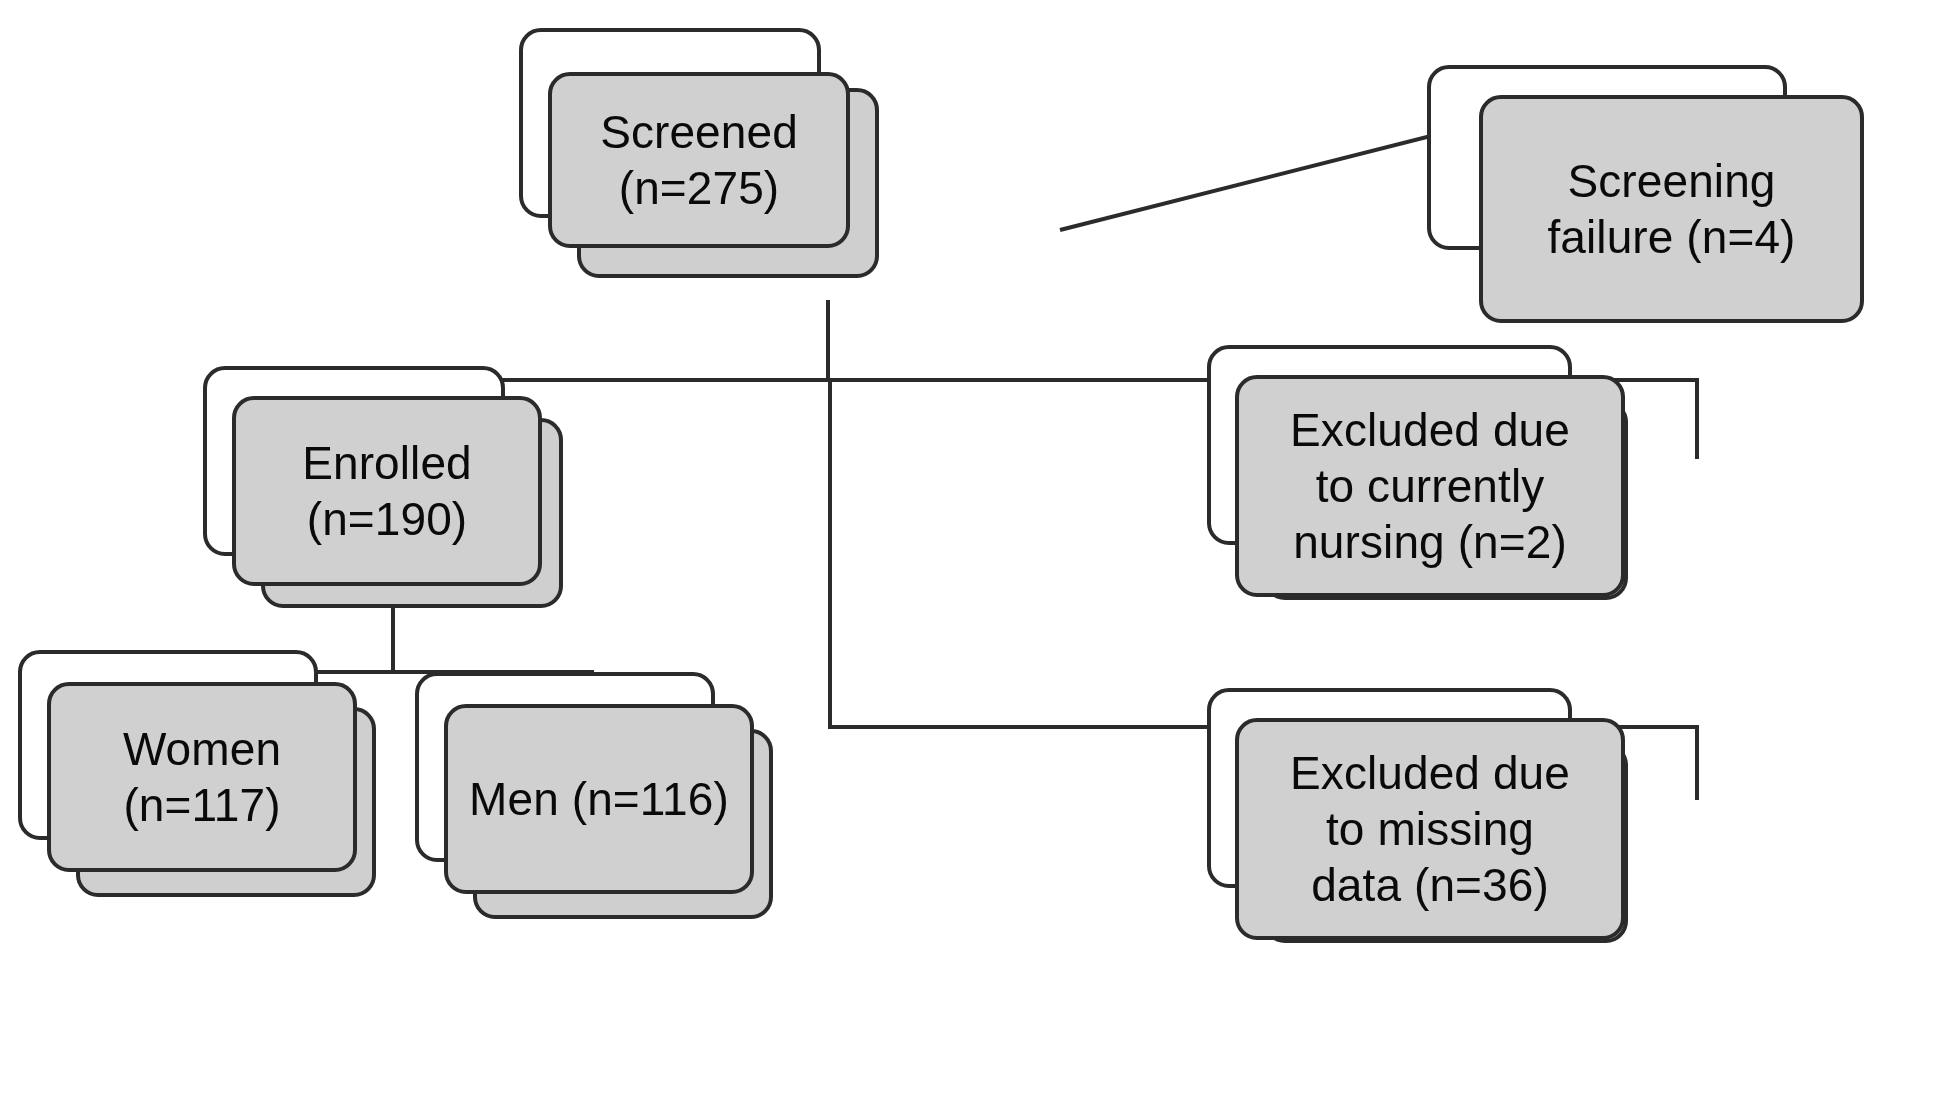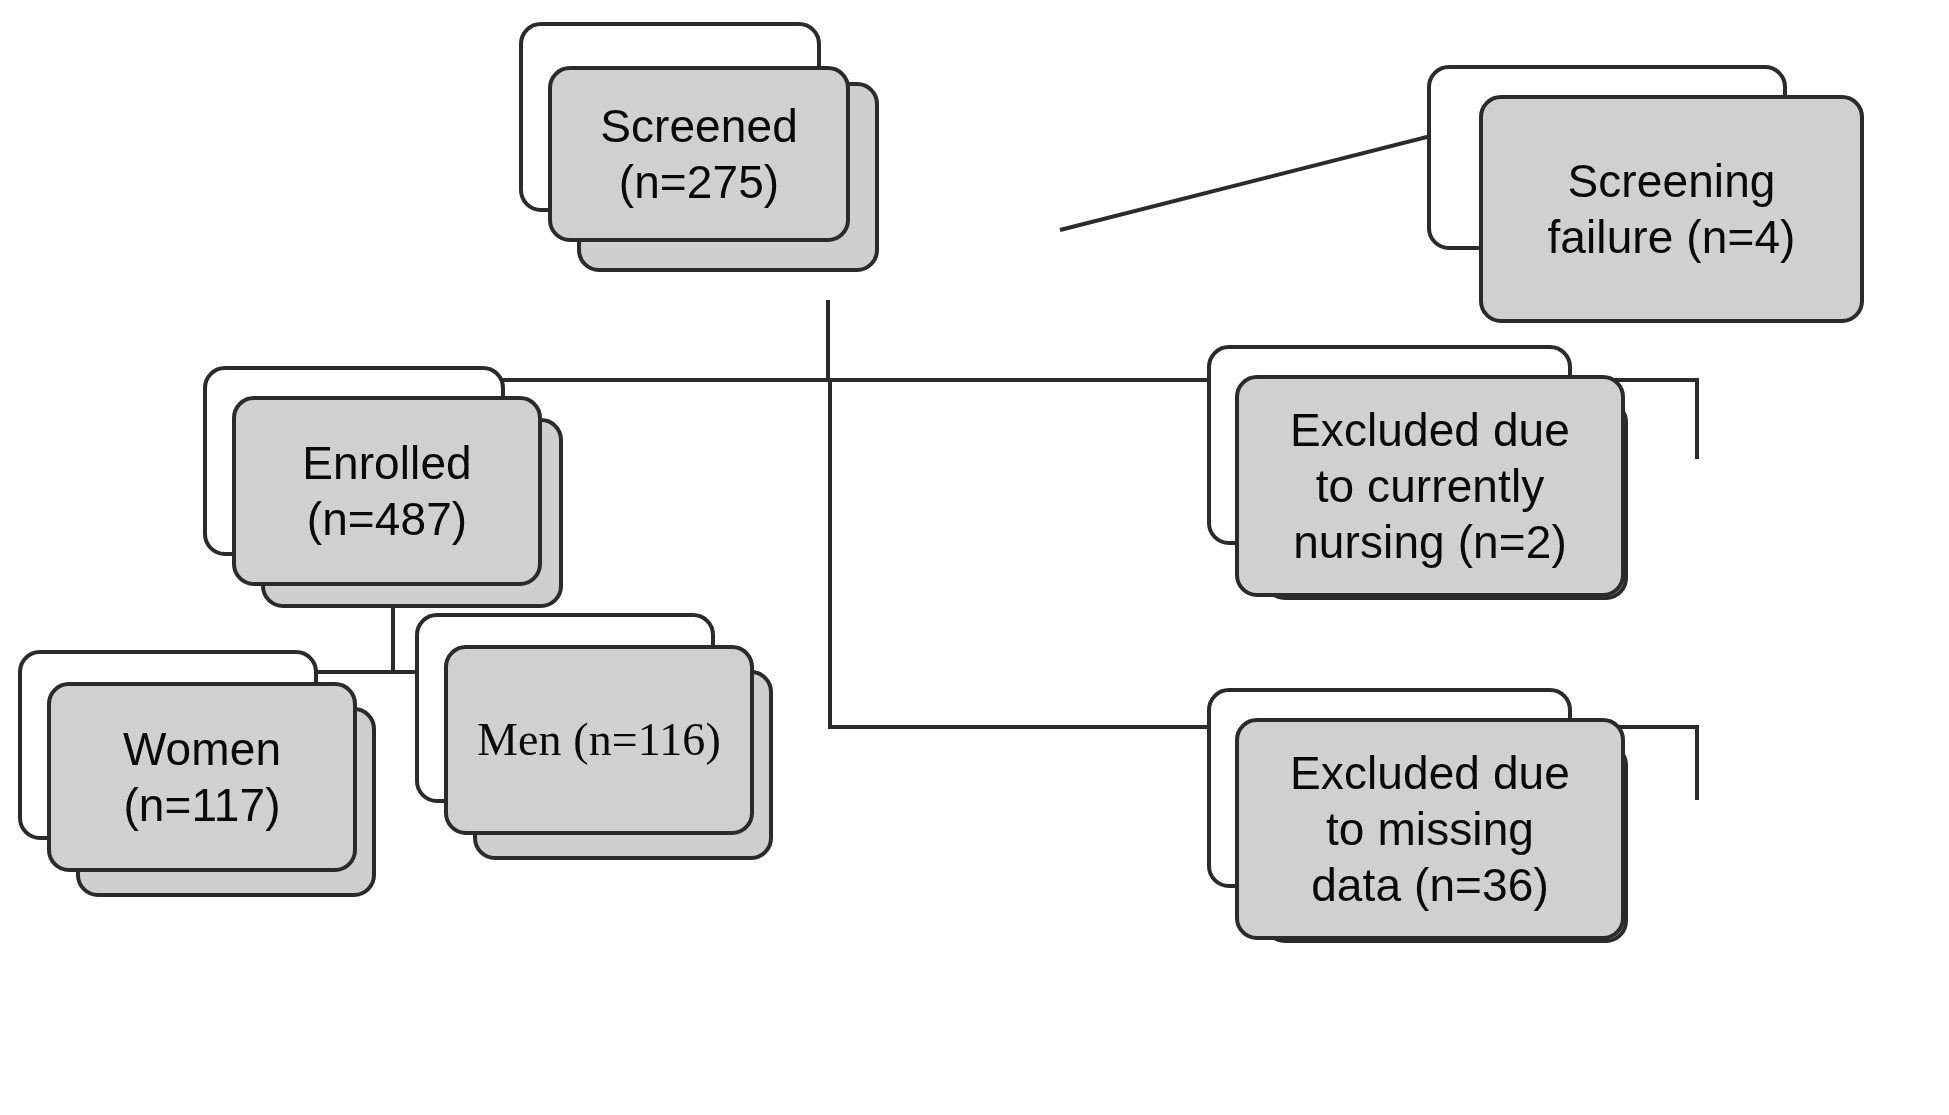--- a/index.html
+++ b/index.html
@@ -95,21 +95,21 @@
 
     <polyline points="828,380 1697,380 1697,459"></polyline>
 
     <polyline points="830,380 830,727 1697,727 1697,800"></polyline>
 
     <line x1="393" y1="600" x2="393" y2="672"></line>
     <polyline points="393,672 180,672 180,740"></polyline>
     <polyline points="393,672 592,672 592,740"></polyline>
   </svg>
 
-  <div class="node" style="left:519px; top:22px; width:300px; height:250px;border-radius:31px;">
+  <div class="node" style="left:519px; top:28px; width:300px; height:250px;border-radius:31px;">
     <div class="card front" style="left:58px; top:60px; width:302px; height:190px;"></div>
     <div class="card back" style="left:0px;  top:0px;  width:302px; height:190px;"></div>
     <div class="card mid" style="left:29px; top:44px; width:302px; height:176px;">
       <div class="label">Screened
 (n=275)</div>
     </div>
   </div>
 
   <div class="node" style="left:1427px; top:65px; width:522px; height:240px;">
     <div class="card front" style="left:56px; top:55px; width:360px; height:185px;"></div>
@@ -118,21 +118,21 @@
       <div class="label">Screening
 failure (n=4)</div>
     </div>
   </div>
 
   <div class="node" style="left:203px; top:366px; width:380px; height:250px;">
     <div class="card front" style="left:58px; top:52px; width:302px; height:190px;"></div>
     <div class="card back" style="left:0px;  top:0px;  width:302px; height:190px;"></div>
     <div class="card mid" style="left:29px; top:30px; width:310px; height:190px;">
       <div class="label">Enrolled
-(n=487)</div>
+(n=190)</div>
     </div>
   </div>
 
   <div class="node" style="left:1207px; top:345px; width:742px; height:260px;">
     <div class="card front" style="left:56px; top:55px; width:365px; height:200px;"></div>
     <div class="card back" style="left:0px;  top:0px;  width:365px; height:200px;"></div>
     <div class="card mid" style="left:28px; top:30px; width:390px; height:222px;">
       <div class="label">Excluded due
 to currently
 nursing (n=2)</div>
@@ -151,21 +151,21 @@
 
   <div class="node" style="left:18px; top:650px; width:462px; height:260px;">
     <div class="card front" style="left:58px; top:57px; width:300px; height:190px;"></div>
     <div class="card back" style="left:0px;  top:0px;  width:300px; height:190px;"></div>
     <div class="card mid" style="left:29px; top:32px; width:310px; height:190px;">
       <div class="label">Women
 (n=117)</div>
     </div>
   </div>
 
-  <div class="node" style="left:415px; top:613px; width:400px; height:260px;font-family:Liberation Serif, serif;">
+  <div class="node" style="left:415px; top:672px; width:400px; height:260px;">
     <div class="card front" style="left:58px; top:57px; width:300px; height:190px;"></div>
     <div class="card back" style="left:0px;  top:0px;  width:300px; height:190px;"></div>
     <div class="card mid" style="left:29px; top:32px; width:310px; height:190px;">
       <div class="label">Men (n=116)</div>
     </div>
   </div>
 
 </div>
 
 </body></html>

